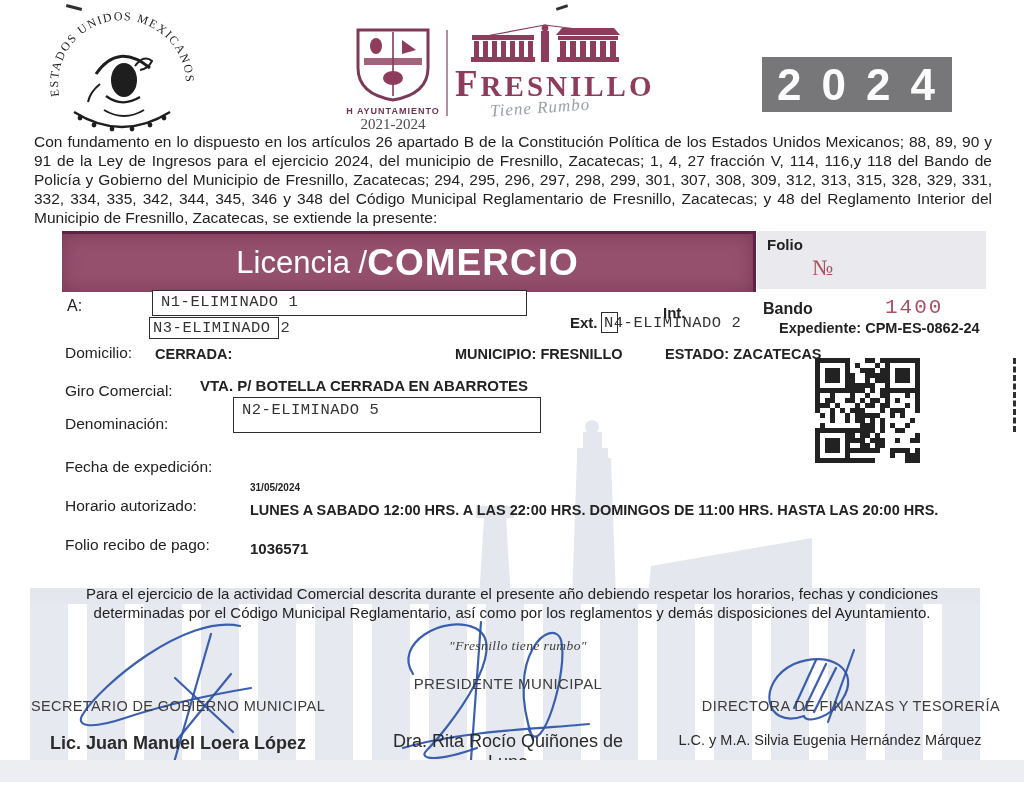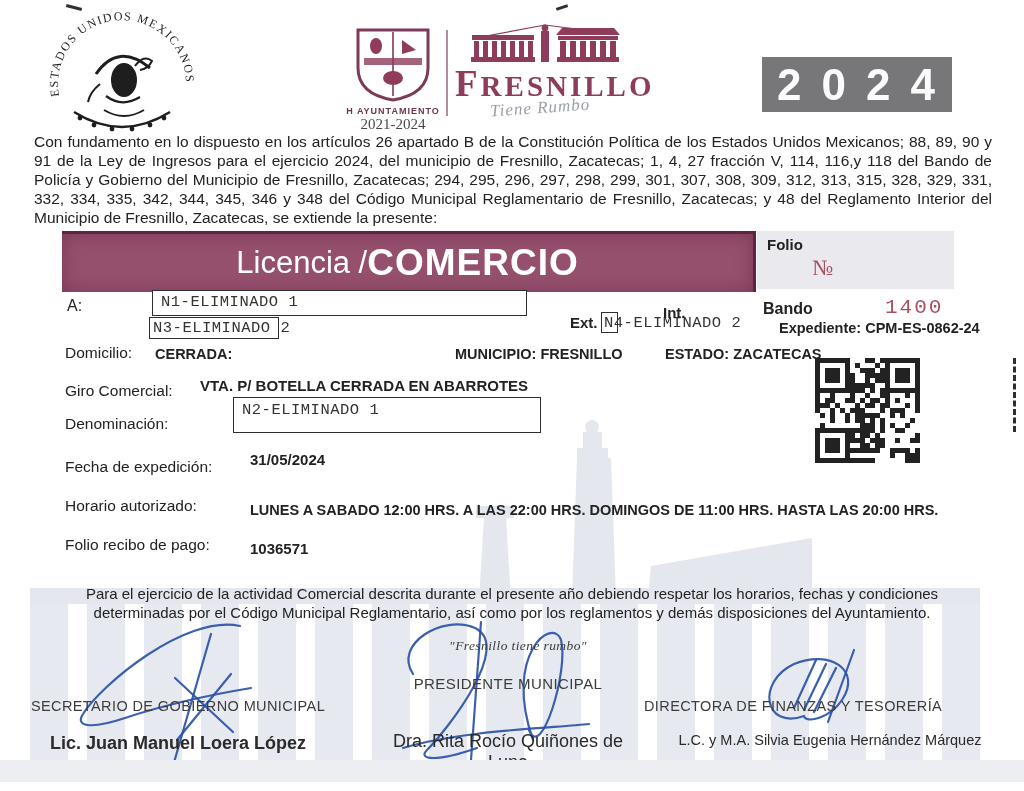--- a/index.html
+++ b/index.html
@@ -24,21 +24,21 @@
     font-size:17px;transform:rotate(-4deg);letter-spacing:1px;}
   
   .legal{left:34px;top:132px;width:958px;font-size:15.5px;line-height:19px;
     text-align:justify;color:#222;}
   
   .banner{left:62px;top:231px;width:691px;height:58px;background:#95506e;
     border-top:3px solid #5f2344;border-right:3px solid #5f2344;box-shadow:inset 0 0 18px rgba(70,15,40,.35);
     display:flex;align-items:center;justify-content:center;color:#fff;}
   .banner .reg{font-size:31px;}
   .banner .big{font-size:37px;font-weight:bold;letter-spacing:1px;}
-  .folio-box{left:757px;top:231px;width:197px;height:58px;background:#e9e9ee;}
+  .folio-box{left:757px;top:231px;width:197px;height:58px;background:#e9e9ee;padding-left:32px;}
   .folio-label{position:absolute;left:10px;top:5px;font-weight:bold;font-size:15px;color:#222;}
   .folio-no{position:absolute;left:55px;top:24px;color:#a9505e;font-size:22px;font-family:"Liberation Serif",serif;}
   .folio-val{position:absolute;left:128px;top:25px;color:#a9505e;font-size:21px;
     font-family:"Liberation Mono",monospace;letter-spacing:2px;margin-top:40px;}
   
   .lbl{font-size:15.5px;color:#222;}
   .bold{font-weight:bold;}
   .mono{font-family:"Liberation Mono",monospace;font-size:15.5px;letter-spacing:.5px;color:#333;}
   .vbox{border:1.6px solid #2e2e2e;background:#fff;box-sizing:border-box;}
   .sig{position:absolute;}
@@ -172,21 +172,21 @@
   <div class="abs lbl" style="left:65px;top:344px">Domicilio:</div>
   <div class="abs lbl bold" style="left:155px;top:346px;font-size:14.5px">CERRADA:</div>
   <div class="abs lbl bold" style="left:455px;top:346px;font-size:14.5px">MUNICIPIO: FRESNILLO</div>
   <div class="abs lbl bold" style="left:665px;top:346px;font-size:14.5px">ESTADO: ZACATECAS</div>
 
   <div class="abs lbl" style="left:65px;top:382px">Giro Comercial:</div>
   <div class="abs lbl bold" style="left:200px;top:377px;font-size:15px">VTA. P/ BOTELLA CERRADA EN ABARROTES</div>
 
   <div class="abs lbl" style="left:65px;top:415px">Denominación:</div>
   <div class="abs vbox" style="left:233px;top:397px;width:308px;height:36px">
-    <div class="mono" style="padding:3px 8px">N2-ELIMINADO 1</div>
+    <div class="mono" style="padding:3px 8px">N2-ELIMINADO 5</div>
   </div>
 
   <div class="abs" style="left:815px;top:358px;width:105px;height:105px"><svg width="105" height="105" viewBox="0 0 105 105" xmlns="http://www.w3.org/2000/svg">
         <rect width="105" height="105" fill="#fff"></rect>
         <rect x="50" y="0" width="5" height="5" fill="#222"></rect>
         <rect x="55" y="0" width="5" height="5" fill="#222"></rect>
         <rect x="65" y="0" width="5" height="5" fill="#222"></rect>
         <rect x="40" y="5" width="5" height="5" fill="#222"></rect>
         <rect x="60" y="5" width="5" height="5" fill="#222"></rect>
         <rect x="45" y="10" width="5" height="5" fill="#222"></rect>
@@ -331,21 +331,21 @@
         <rect x="10" y="10" width="15" height="15" fill="#222"></rect>
         <rect x="70" y="0" width="35" height="35" fill="#222"></rect>
         <rect x="75" y="5" width="25" height="25" fill="#fff"></rect>
         <rect x="80" y="10" width="15" height="15" fill="#222"></rect>
         <rect x="0" y="70" width="35" height="35" fill="#222"></rect>
         <rect x="5" y="75" width="25" height="25" fill="#fff"></rect>
         <rect x="10" y="80" width="15" height="15" fill="#222"></rect>
       </svg></div>
 
   <div class="abs lbl" style="left:65px;top:458px">Fecha de expedición:</div>
-  <div class="abs lbl bold" style="left:250px;top:451px;font-size:15px">31/05/2024</div>
+  <div class="abs lbl bold" style="left:250px;top:482px;font-size:10px">31/05/2024</div>
 
   <div class="abs lbl" style="left:65px;top:497px">Horario autorizado:</div>
   <div class="abs lbl bold" style="left:250px;top:502px;font-size:14.5px">LUNES A SABADO 12:00 HRS. A LAS 22:00 HRS. DOMINGOS DE 11:00 HRS. HASTA LAS 20:00 HRS.</div>
 
   <div class="abs lbl" style="left:65px;top:536px">Folio recibo de pago:</div>
   <div class="abs lbl bold" style="left:250px;top:540px;font-size:15px">1036571</div>
 
   <div class="abs footer-par">Para el ejercicio de la actividad Comercial descrita durante el presente año debiendo respetar los horarios, fechas y condiciones determinadas por el Código Municipal Reglamentario, así como por los reglamentos y demás disposiciones del Ayuntamiento.</div>
 
   <svg class="sig" style="left:55px;top:616px" width="240" height="152" viewBox="0 0 240 152">
@@ -365,20 +365,20 @@
     <path d="M 52,62 L 74,14"></path>
     <path d="M 62,64 L 84,18"></path>
     <path d="M 72,66 L 94,22"></path>
     <path d="M 112,4 L 86,76"></path>
   </svg>
 
   <div class="abs sig-title" style="left:418px;top:638px;width:200px;text-align:center;font-style:italic;font-size:13.5px;font-family:'Liberation Serif',serif">"Fresnillo tiene rumbo"</div>
 
   <div class="abs sig-title" style="left:28px;top:698px;width:300px;text-align:center">SECRETARIO DE GOBIERNO MUNICIPAL</div>
   <div class="abs sig-title" style="left:398px;top:675px;width:220px;text-align:center;font-size:15px">PRESIDENTE MUNICIPAL</div>
-  <div class="abs sig-title" style="left:644px;top:698px;width:320px;text-align:left">DIRECTORA DE FINANZAS Y TESORERÍA</div>
+  <div class="abs sig-title" style="left:680px;top:698px;width:320px;text-align:right">DIRECTORA DE FINANZAS Y TESORERÍA</div>
 
   <div class="abs sig-name bold" style="left:28px;top:733px;width:300px;text-align:center">Lic. Juan Manuel Loera  López</div>
   <div class="abs sig-name" style="left:660px;top:732px;width:340px;text-align:center;font-size:14.5px">L.C. y M.A. Silvia Eugenia Hernández Márquez</div>
   <div class="abs sig-name" style="left:378px;top:731px;width:260px;text-align:center">Dra. Rita Rocío Quiñones de Luna</div>
 
   <div class="abs scan-strip"></div>
 </div>
 
 </body></html>

